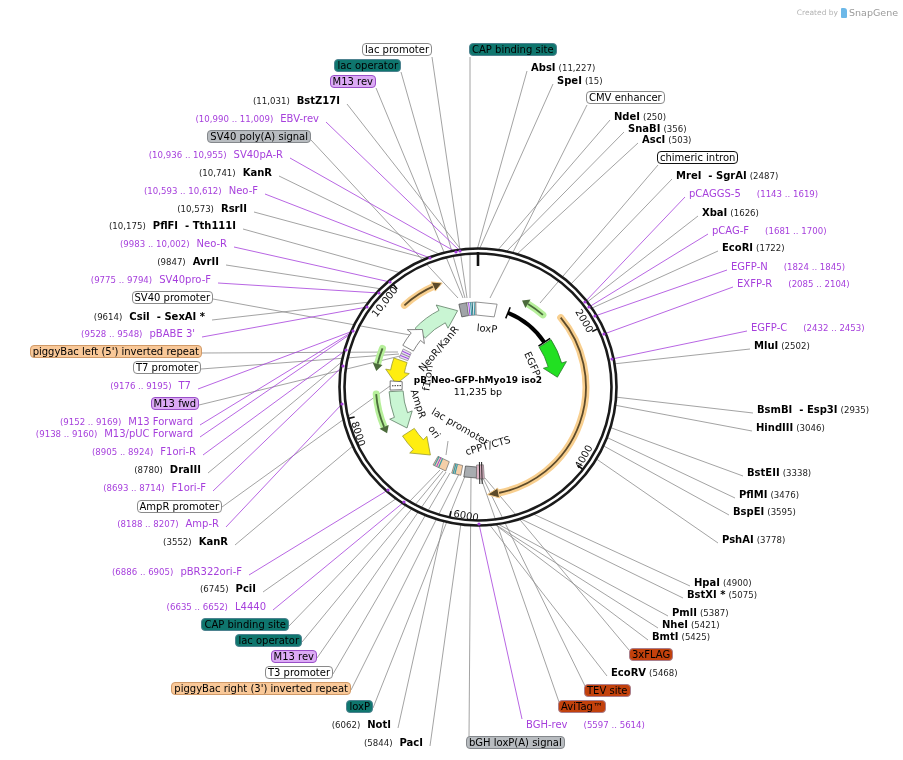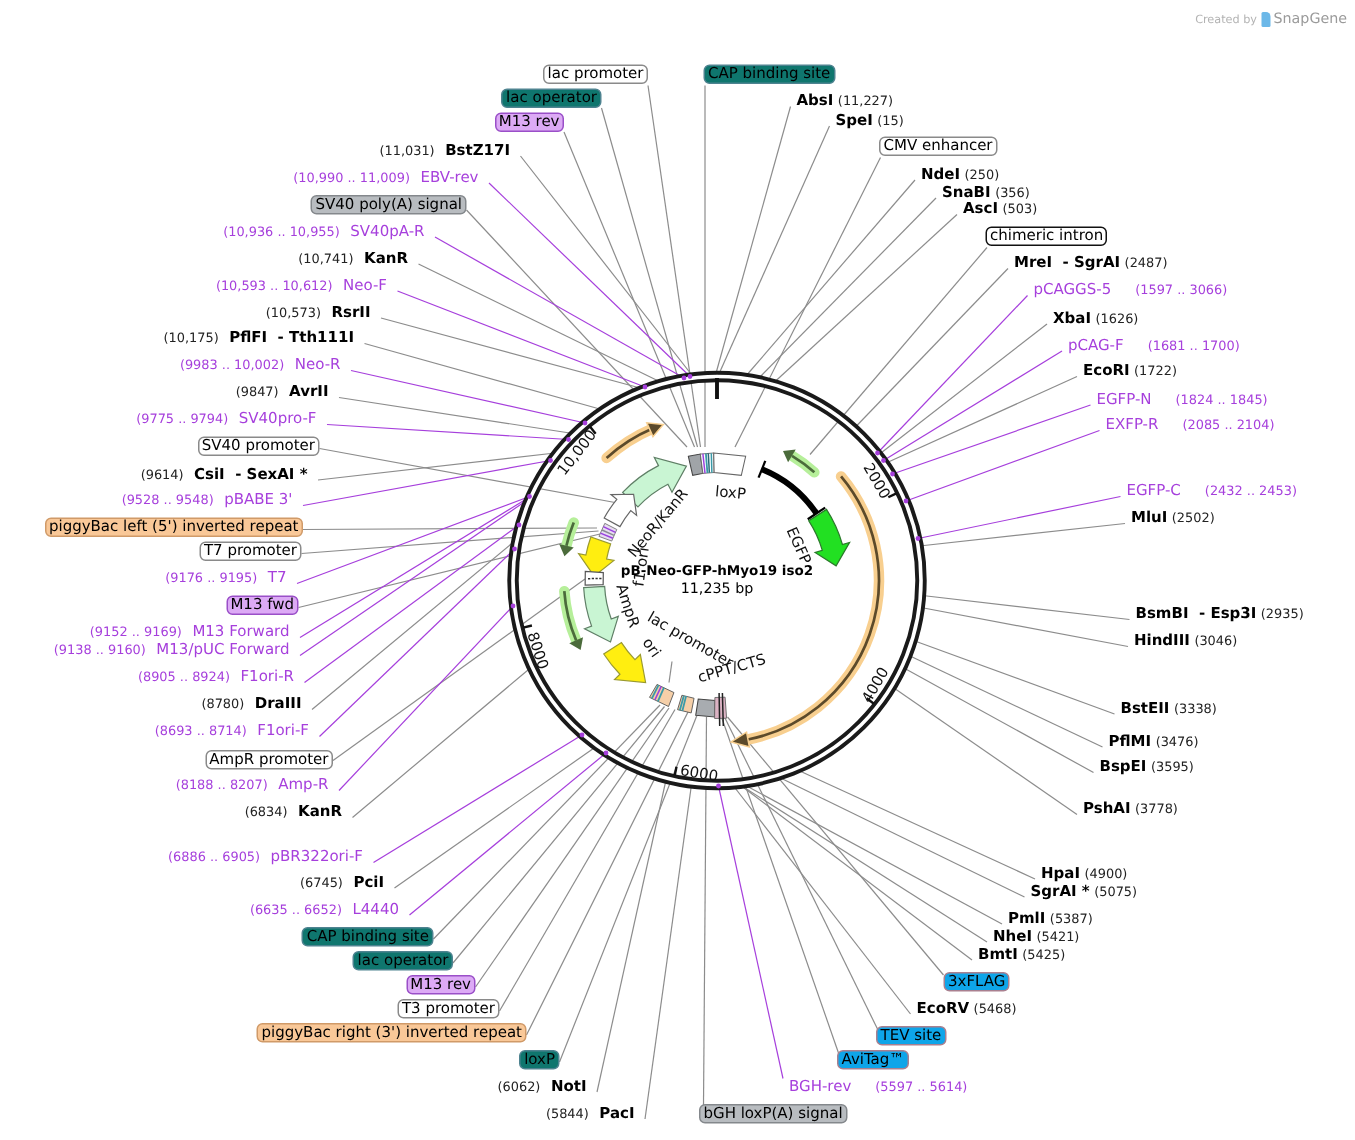--- a/index.html
+++ b/index.html
@@ -18,21 +18,21 @@
   .R.prm .pos { margin-left:16px; }
   .prm, .prm .pos { color:#a63fdc; }
   .fbox { position:absolute; white-space:nowrap; font-size:10px; line-height:11px; height:11px;
           padding:0 2px; border:1px solid #888; border-radius:4px; color:#000; }
   .f-white  { background:#ffffff; border-color:#8a8a8a; }
   .f-black  { background:#ffffff; border-color:#111111; }
   .f-teal   { background:#0f766e; border-color:#4e8390; }
   .f-purple { background:#dcaaf5; border-color:#9a4fc8; }
   .f-gray   { background:#b8bcc0; border-color:#84888c; }
   .f-orange { background:#f9c898; border-color:#d09a68; }
-  .f-pink   { background:#0ea5e9; border-color:#a9808f; }
+  .f-pink   { background:#c2410c; border-color:#a9808f; }
   .tick { font-size:10px; fill:#111; font-family:"DejaVu Sans", sans-serif; }
   .inl  { font-size:10px; fill:#111; font-family:"DejaVu Sans", sans-serif; }
   .title { font-size:9px; font-weight:bold; fill:#000; font-family:"DejaVu Sans", sans-serif; }
   .len { font-size:9.5px; fill:#000; font-family:"DejaVu Sans", sans-serif; }
   .credit { position:absolute; right:5px; top:2px; height:12px; white-space:nowrap; }
   .credit .pre { font-size:7.5px; color:#b3b3b3; vertical-align:middle;padding-left:20px; }
   .credit .logo { display:inline-block; width:6px; height:10px; background:#6cb8e8;
                   border-radius:1px 3px 1px 1px; margin:0 2px 0 3px; vertical-align:middle; }
   .credit .brand { font-size:9.5px; color:#9a9a9a; vertical-align:middle; }
 </style>
@@ -285,21 +285,21 @@
 <div class="fbox f-white" style="right:702px;top:361px">T7 promoter</div>
 <div class="lbl L prm" style="right:712px;top:379px"><span class="pos">(9176 .. 9195)</span><span>T7</span></div>
 <div class="fbox f-purple" style="right:704px;top:397px">M13 fwd</div>
 <div class="lbl L prm" style="right:710px;top:415px"><span class="pos">(9152 .. 9169)</span><span>M13 Forward</span></div>
 <div class="lbl L prm" style="right:710px;top:427px"><span class="pos">(9138 .. 9160)</span><span>M13/pUC Forward</span></div>
 <div class="lbl L prm" style="right:707px;top:445px"><span class="pos">(8905 .. 8924)</span><span>F1ori-R</span></div>
 <div class="lbl L" style="right:702px;top:463px"><span class="pos">(8780)</span><span class="enz">DraIII</span></div>
 <div class="lbl L prm" style="right:697px;top:481px"><span class="pos">(8693 .. 8714)</span><span>F1ori-F</span></div>
 <div class="fbox f-white" style="right:681px;top:500px">AmpR promoter</div>
 <div class="lbl L prm" style="right:684px;top:517px"><span class="pos">(8188 .. 8207)</span><span>Amp-R</span></div>
-<div class="lbl L" style="right:675px;top:535px"><span class="pos">(6834)</span><span class="enz">KanR</span></div>
+<div class="lbl L" style="right:675px;top:535px"><span class="pos">(3552)</span><span class="enz">KanR</span></div>
 <div class="lbl L prm" style="right:661px;top:565px"><span class="pos">(6886 .. 6905)</span><span>pBR322ori-F</span></div>
 <div class="lbl L" style="right:647px;top:582px"><span class="pos">(6745)</span><span class="enz">PciI</span></div>
 <div class="lbl L prm" style="right:637px;top:600px"><span class="pos">(6635 .. 6652)</span><span>L4440</span></div>
 <div class="fbox f-teal" style="right:614px;top:618px">CAP binding site</div>
 <div class="fbox f-teal" style="right:601px;top:634px">lac operator</div>
 <div class="fbox f-purple" style="right:586px;top:650px">M13 rev</div>
 <div class="fbox f-white" style="right:570px;top:666px">T3 promoter</div>
 <div class="fbox f-orange" style="right:552px;top:682px">piggyBac right (3') inverted repeat</div>
 <div class="fbox f-teal" style="right:530px;top:700px">loxP</div>
 <div class="lbl L" style="right:512px;top:718px"><span class="pos">(6062)</span><span class="enz">NotI</span></div>
@@ -307,36 +307,36 @@
 
 <div class="fbox f-teal" style="left:469px;top:43px">CAP binding site</div>
 <div class="lbl R" style="left:531px;top:61px"><span class="enz">AbsI</span><span class="pos">(11,227)</span></div>
 <div class="lbl R" style="left:557px;top:74px"><span class="enz">SpeI</span><span class="pos">(15)</span></div>
 <div class="fbox f-white" style="left:586px;top:91px">CMV enhancer</div>
 <div class="lbl R" style="left:614px;top:110px"><span class="enz">NdeI</span><span class="pos">(250)</span></div>
 <div class="lbl R" style="left:628px;top:122px"><span class="enz">SnaBI</span><span class="pos">(356)</span></div>
 <div class="lbl R" style="left:642px;top:133px"><span class="enz">AscI</span><span class="pos">(503)</span></div>
 <div class="fbox f-black" style="left:657px;top:151px">chimeric intron</div>
 <div class="lbl R" style="left:676px;top:169px"><span class="enz">MreI  - SgrAI</span><span class="pos">(2487)</span></div>
-<div class="lbl R prm" style="left:689px;top:187px"><span>pCAGGS-5</span><span class="pos">(1597 .. 3066)</span></div>
+<div class="lbl R prm" style="left:689px;top:187px"><span>pCAGGS-5</span><span class="pos">(1143 .. 1619)</span></div>
 <div class="lbl R" style="left:702px;top:206px"><span class="enz">XbaI</span><span class="pos">(1626)</span></div>
 <div class="lbl R prm" style="left:712px;top:224px"><span>pCAG-F</span><span class="pos">(1681 .. 1700)</span></div>
 <div class="lbl R" style="left:722px;top:241px"><span class="enz">EcoRI</span><span class="pos">(1722)</span></div>
 <div class="lbl R prm" style="left:731px;top:260px"><span>EGFP-N</span><span class="pos">(1824 .. 1845)</span></div>
 <div class="lbl R prm" style="left:737px;top:277px"><span>EXFP-R</span><span class="pos">(2085 .. 2104)</span></div>
 <div class="lbl R prm" style="left:751px;top:321px"><span>EGFP-C</span><span class="pos">(2432 .. 2453)</span></div>
 <div class="lbl R" style="left:754px;top:339px"><span class="enz">MluI</span><span class="pos">(2502)</span></div>
 <div class="lbl R" style="left:757px;top:403px"><span class="enz">BsmBI  - Esp3I</span><span class="pos">(2935)</span></div>
 <div class="lbl R" style="left:756px;top:421px"><span class="enz">HindIII</span><span class="pos">(3046)</span></div>
 <div class="lbl R" style="left:747px;top:466px"><span class="enz">BstEII</span><span class="pos">(3338)</span></div>
 <div class="lbl R" style="left:739px;top:488px"><span class="enz">PflMI</span><span class="pos">(3476)</span></div>
 <div class="lbl R" style="left:733px;top:505px"><span class="enz">BspEI</span><span class="pos">(3595)</span></div>
 <div class="lbl R" style="left:722px;top:533px"><span class="enz">PshAI</span><span class="pos">(3778)</span></div>
 <div class="lbl R" style="left:694px;top:576px"><span class="enz">HpaI</span><span class="pos">(4900)</span></div>
-<div class="lbl R" style="left:687px;top:588px"><span class="enz">SgrAI *</span><span class="pos">(5075)</span></div>
+<div class="lbl R" style="left:687px;top:588px"><span class="enz">BstXI *</span><span class="pos">(5075)</span></div>
 <div class="lbl R" style="left:672px;top:606px"><span class="enz">PmlI</span><span class="pos">(5387)</span></div>
 <div class="lbl R" style="left:662px;top:618px"><span class="enz">NheI</span><span class="pos">(5421)</span></div>
 <div class="lbl R" style="left:652px;top:630px"><span class="enz">BmtI</span><span class="pos">(5425)</span></div>
 <div class="fbox f-pink" style="left:629px;top:648px">3xFLAG</div>
 <div class="lbl R" style="left:611px;top:666px"><span class="enz">EcoRV</span><span class="pos">(5468)</span></div>
 <div class="fbox f-pink" style="left:584px;top:684px">TEV site</div>
 <div class="fbox f-pink" style="left:558px;top:700px">AviTag™</div>
 <div class="lbl R prm" style="left:526px;top:718px"><span>BGH-rev</span><span class="pos">(5597 .. 5614)</span></div>
 <div class="fbox f-gray" style="left:466px;top:736px">bGH loxP(A) signal</div>
 

